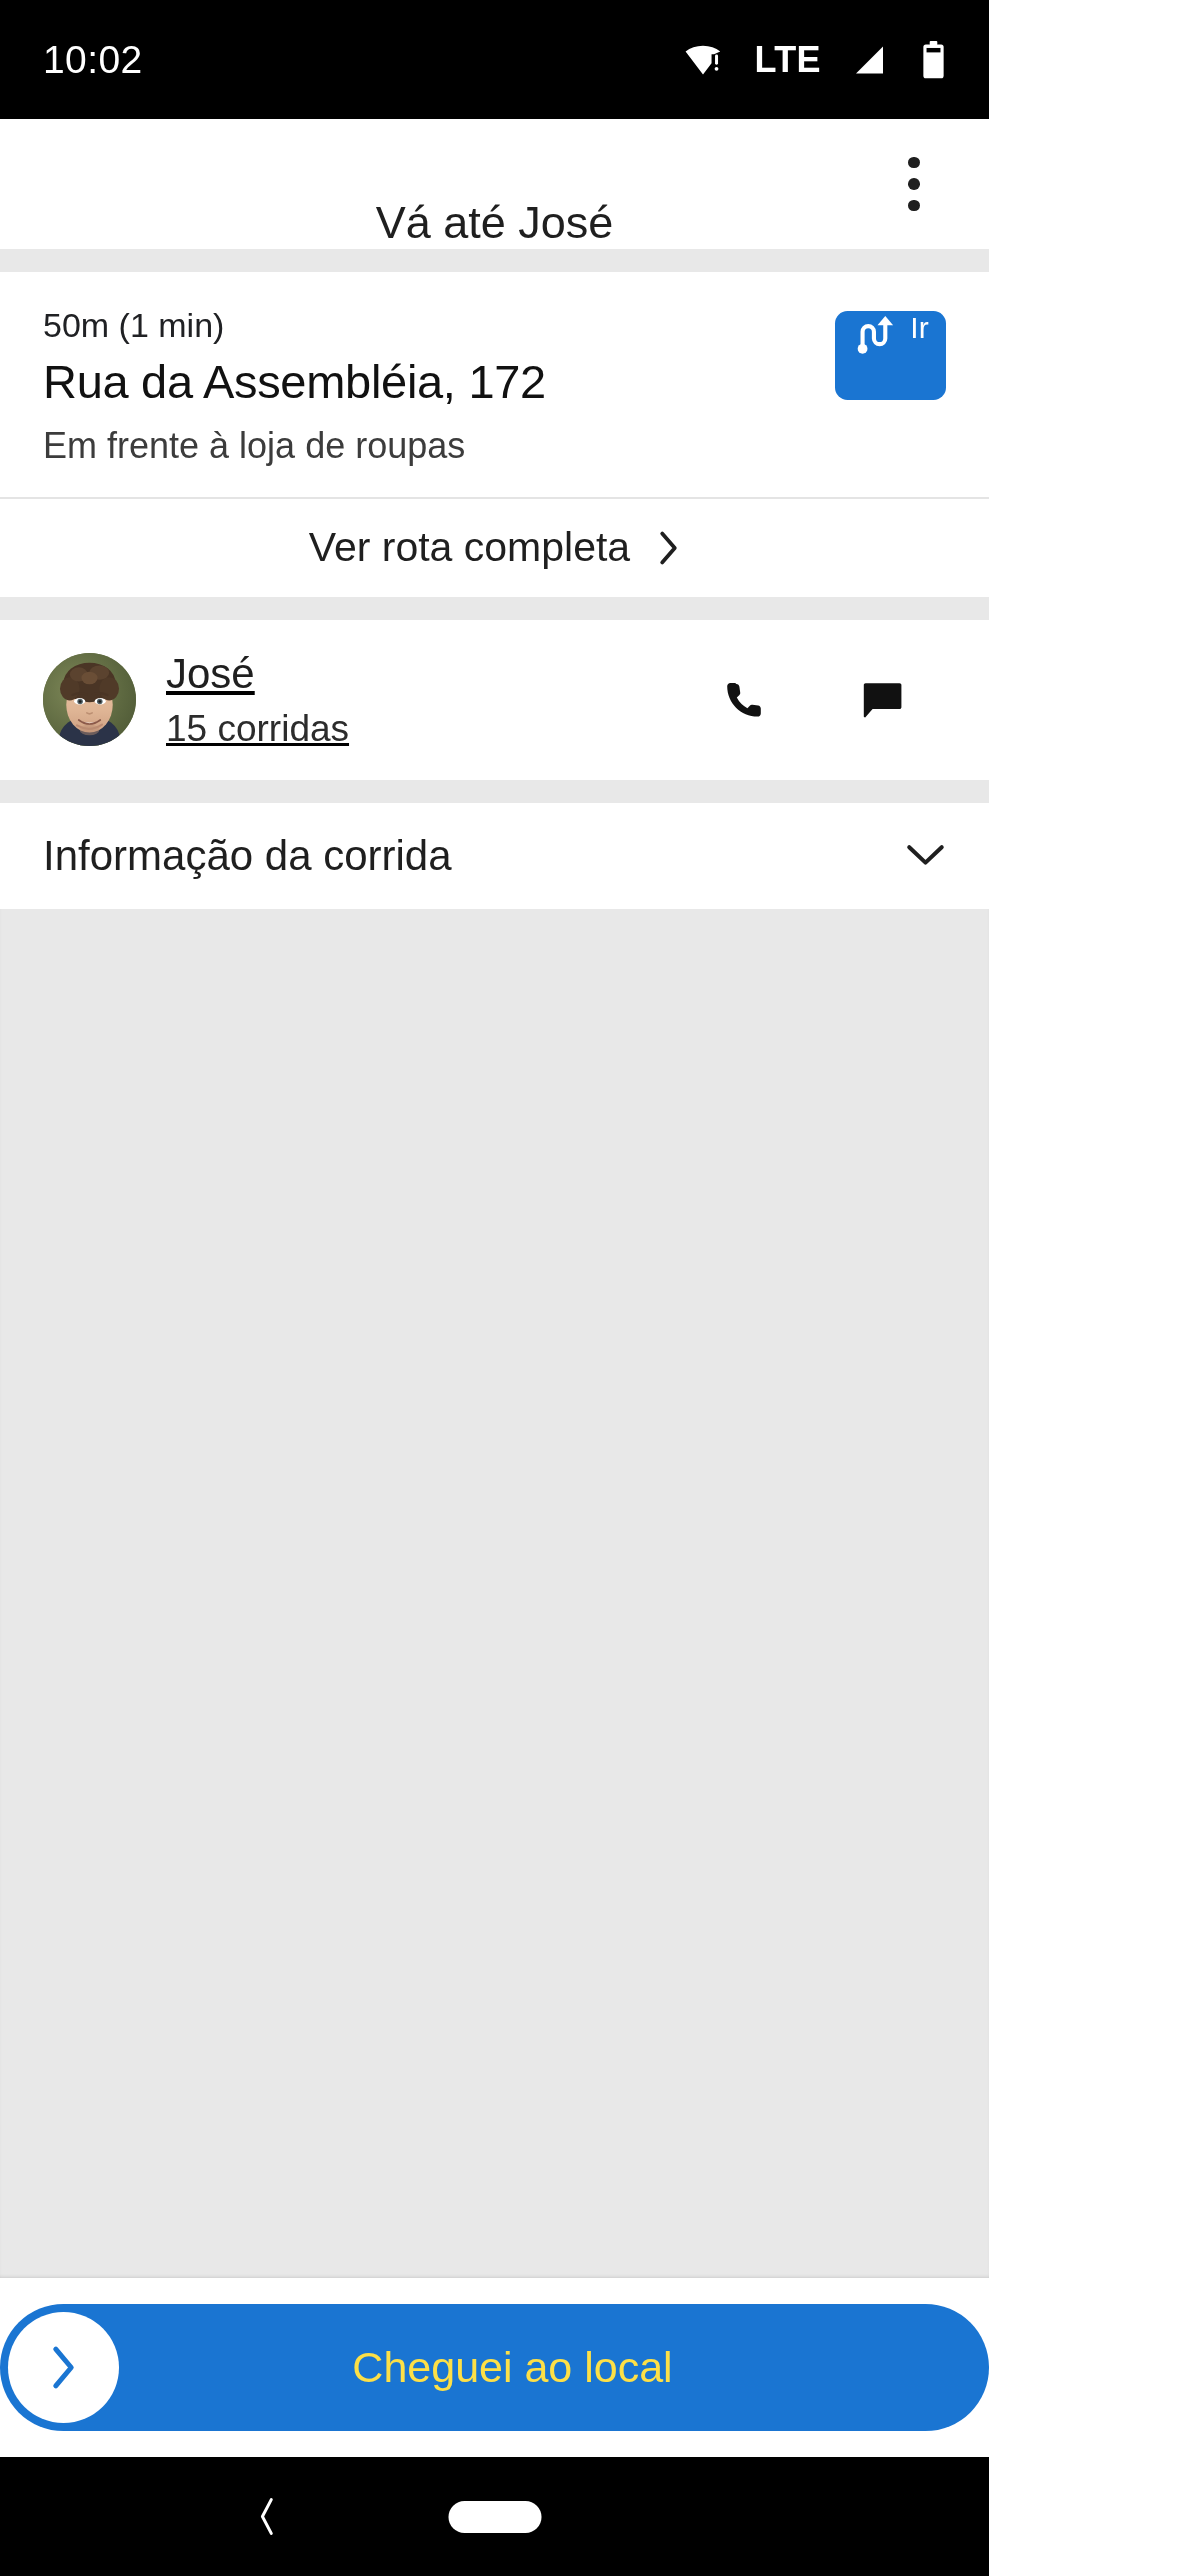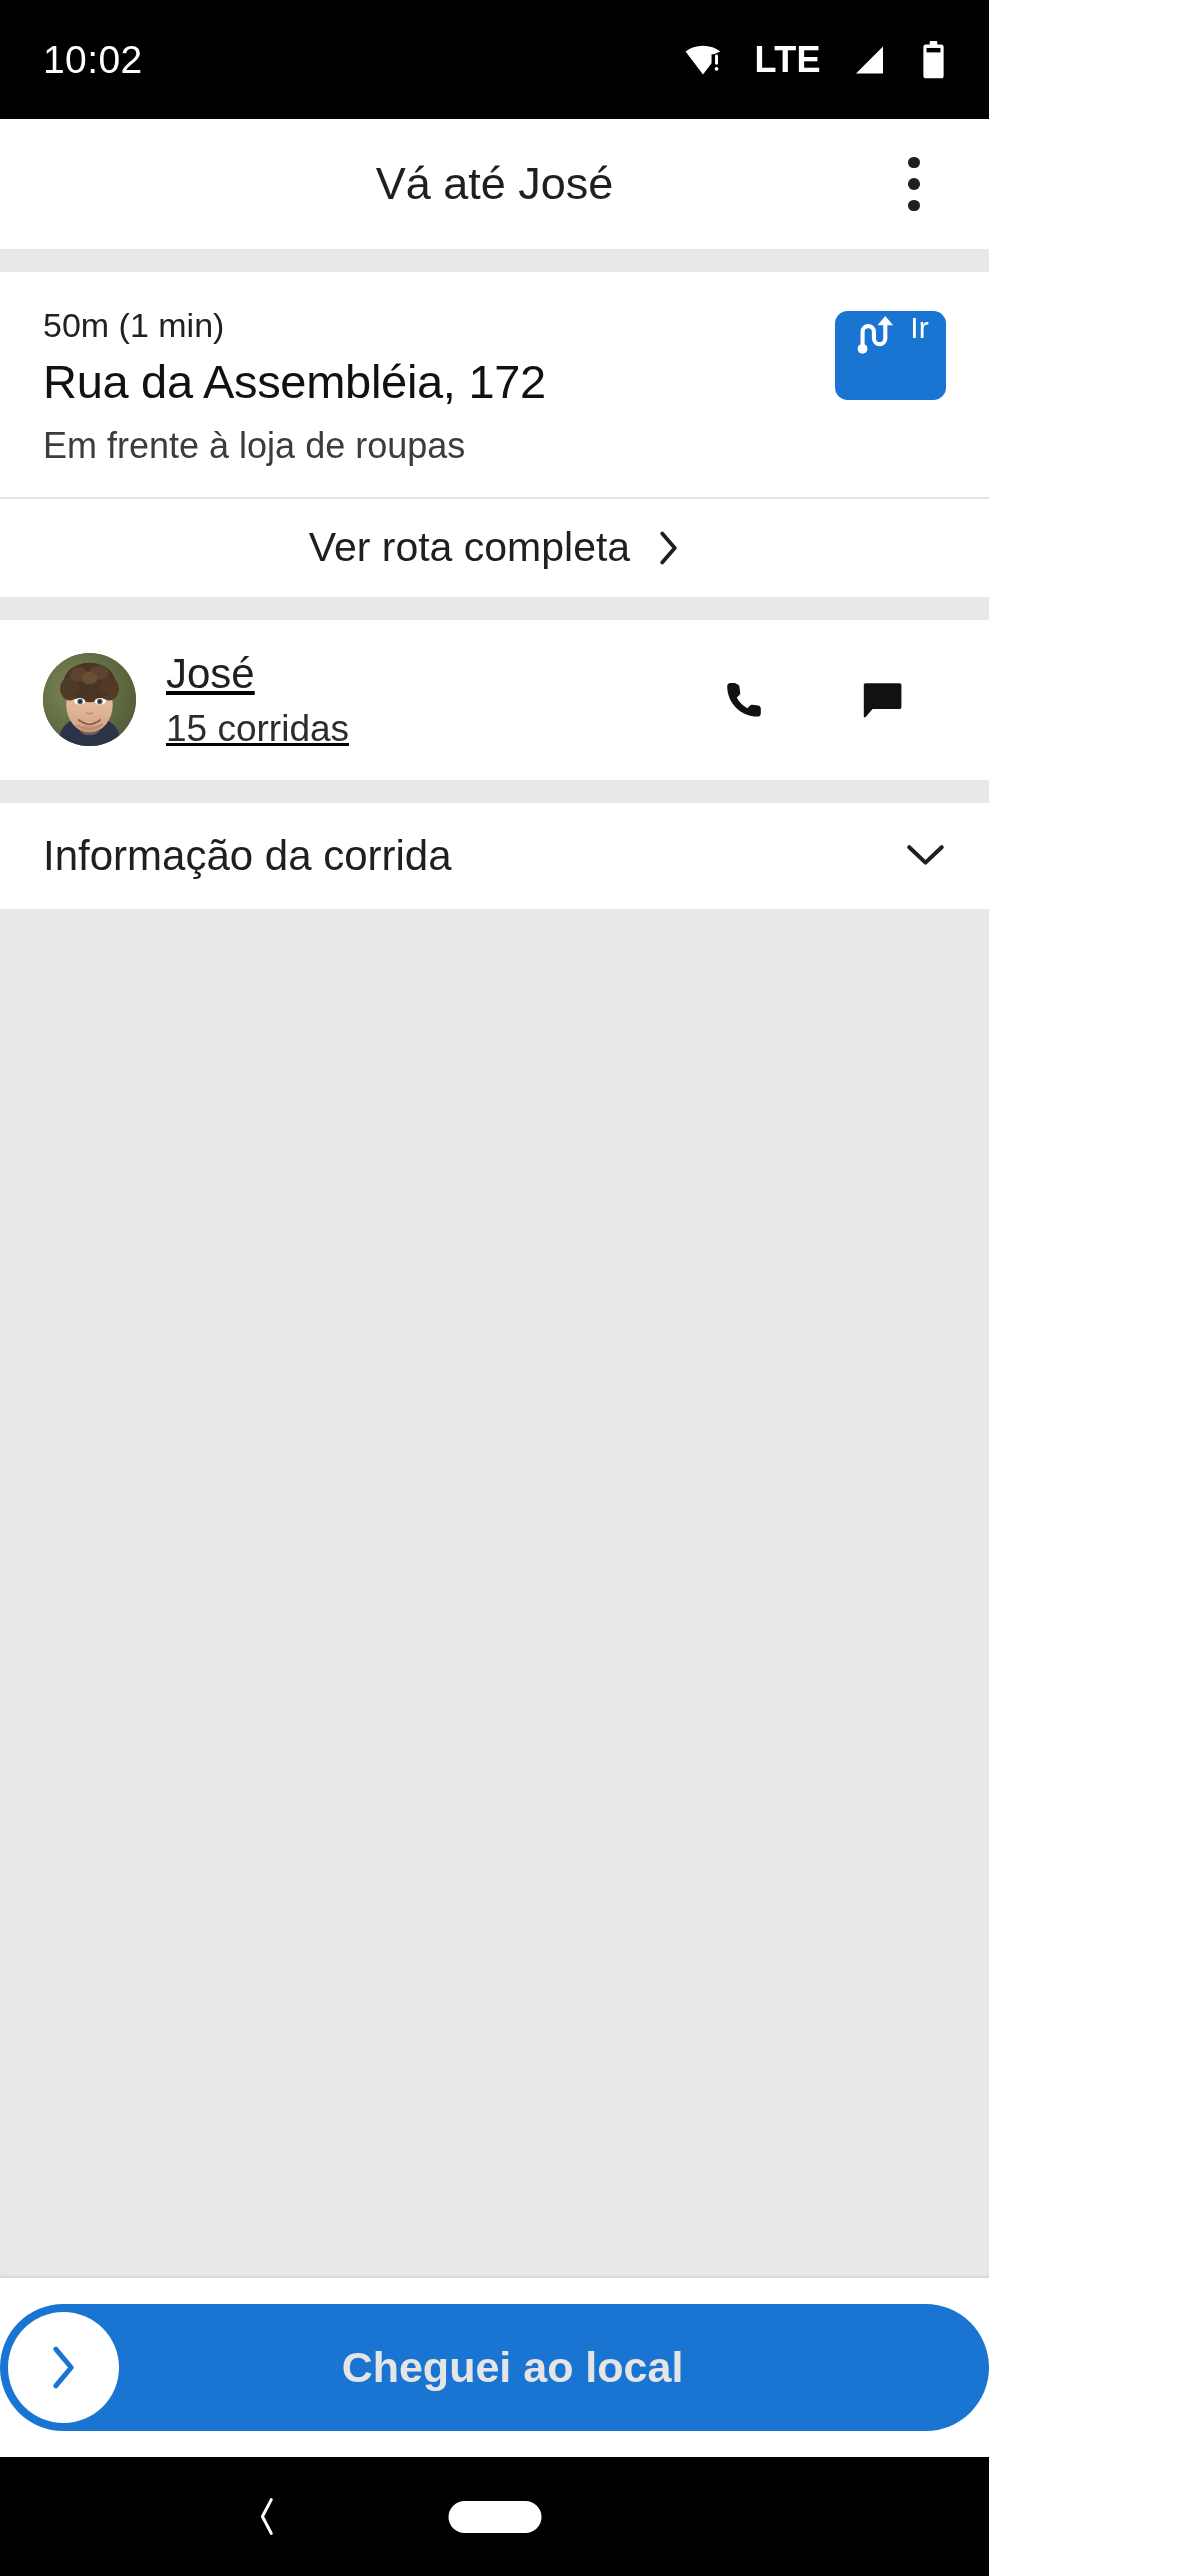--- a/index.html
+++ b/index.html
@@ -42,21 +42,21 @@
     font-weight:700;
     letter-spacing:0.4px;
   }
   .icon-signal { width:36px; height:36px; display:block; }
   .icon-battery { width:25px; height:38px; display:block; }
 
   
   .appbar {
     height:130px;
     background:#ffffff;
-    display:flex; align-items:center;
+    display:flex; align-items:flex-end;
     position:relative;
     flex:0 0 auto;
   }
   .appbar-title {
     width:100%;
     text-align:center;
     font-size:45px;
     color:#1f1f1f;
     font-weight:400;
   }
@@ -236,24 +236,24 @@
     left:8px; top:8px;
     width:111px; height:111px;
     background:#ffffff;
     border-radius:50%;
     display:flex; align-items:center; justify-content:center;
   }
   .icon-chevron-right-knob { width:27px; height:47px; display:block; }
   .slider-text {
     width:100%;
     text-align:center;
-    color:#e5e5e5;
+    color:#fde047;
     font-size:43px;
     padding-left:36px;
-    font-weight:700;
+    font-weight:400;
   }
 
   
   .navbar {
     height:119px;
     background:#000000;
     flex:0 0 auto;
     position:relative;
   }
   .nav-back {

